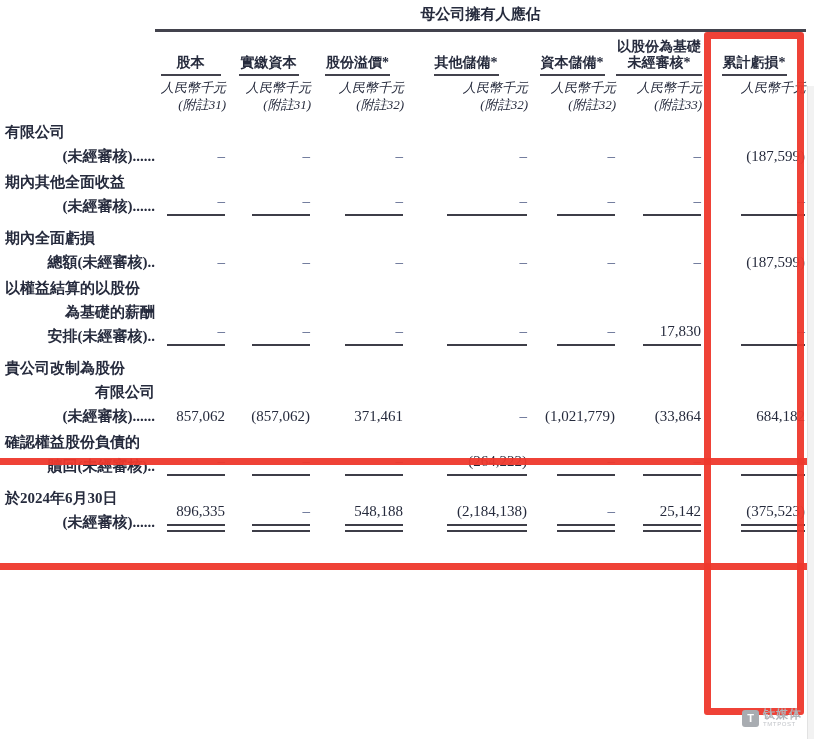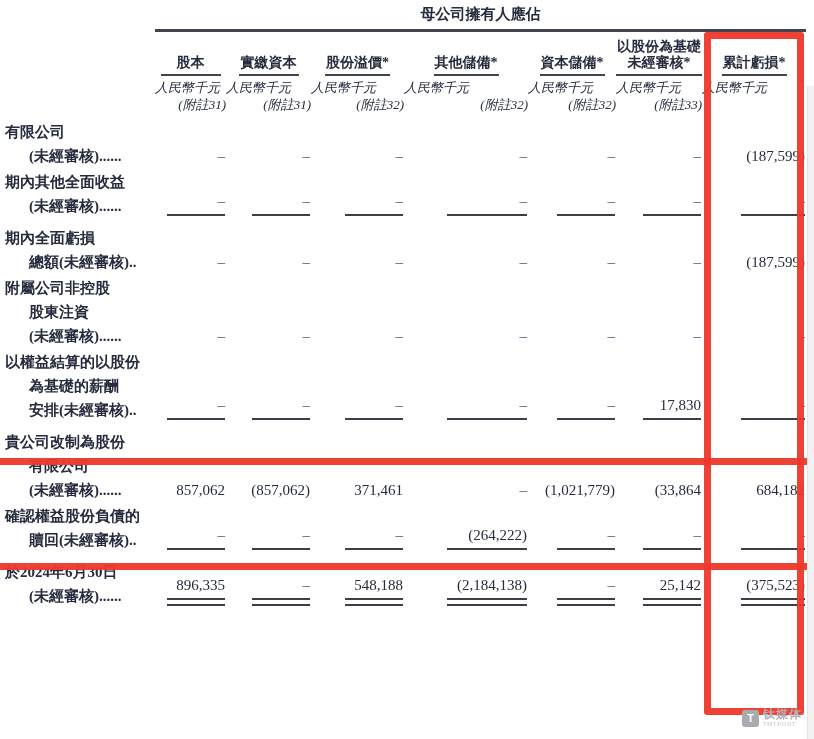--- a/index.html
+++ b/index.html
@@ -17,28 +17,28 @@
   .group-title-cell{
     text-align:center;font-weight:bold;font-size:15px;
     padding-bottom:5px;border-bottom:3px solid #43434d;line-height:20px;
   }
   .col-head{ text-align:center;padding-top:7px;}
   .htitle{
     display:inline-block;border-bottom:2px solid #43434d;
     padding:0 1px 3px;font-weight:bold;font-size:14px;line-height:16px;
     min-width:58px;white-space:nowrap;
   }
-  .unit-cell{text-align:left;font-style:italic;font-size:13px;padding-top:4px;line-height:16px;}
+  .unit-cell{text-align:right;font-style:italic;font-size:13px;padding-top:4px;line-height:16px;}
   .note-cell{text-align:right;font-style:italic;font-size:13px;padding-top:1px;padding-bottom:5px;line-height:16px;}
 
   
   tbody td{padding-top:2px;}
   .label-cell{font-weight:bold;font-size:15px;}
   .lbl-line{line-height:24px;white-space:nowrap;padding-left:5px;}
-  .lbl-line.indent{padding-left:29px;}
+  .lbl-line.indent{padding-left:29px;text-align:right;}
   .val-cell{text-align:right;font-size:15px;}
   .num{line-height:24px;padding-right:1px;white-space:nowrap;}
   .num.dash{color:#44517e;}
   .rule{border-top:2px solid #3e3e48;width:58px;margin:1px 1px 2px auto;}
   .rule.double{height:4px;border-bottom:2px solid #3e3e48;}
   td:nth-child(5) .rule{width:80px;}
   td:nth-child(8) .rule{width:64px;}
   tr.gap-top td{padding-top:8px;}
 
   
@@ -196,48 +196,20 @@
           </td>
           <td class="val-cell">
             <div class="num dash">–</div>
           </td>
           <td class="val-cell">
             <div class="num">(187,599)</div>
           </td>
         </tr>
         <tr>
           <td class="label-cell">
-            <div class="lbl-line">附屬公司非控股</div>
-            <div class="lbl-line indent">股東注資</div>
-            <div class="lbl-line indent">(未經審核)......</div>
-          </td>
-          <td class="val-cell">
-            <div class="num dash">–</div>
-          </td>
-          <td class="val-cell">
-            <div class="num dash">–</div>
-          </td>
-          <td class="val-cell">
-            <div class="num dash">–</div>
-          </td>
-          <td class="val-cell">
-            <div class="num dash">–</div>
-          </td>
-          <td class="val-cell">
-            <div class="num dash">–</div>
-          </td>
-          <td class="val-cell">
-            <div class="num dash">–</div>
-          </td>
-          <td class="val-cell">
-            <div class="num dash">–</div>
-          </td>
-        </tr>
-        <tr>
-          <td class="label-cell">
             <div class="lbl-line">以權益結算的以股份</div>
             <div class="lbl-line indent">為基礎的薪酬</div>
             <div class="lbl-line indent">安排(未經審核)..</div>
           </td>
           <td class="val-cell">
             <div class="num dash">–</div>
             <div class="rule single"></div>
           </td>
           <td class="val-cell">
             <div class="num dash">–</div>

